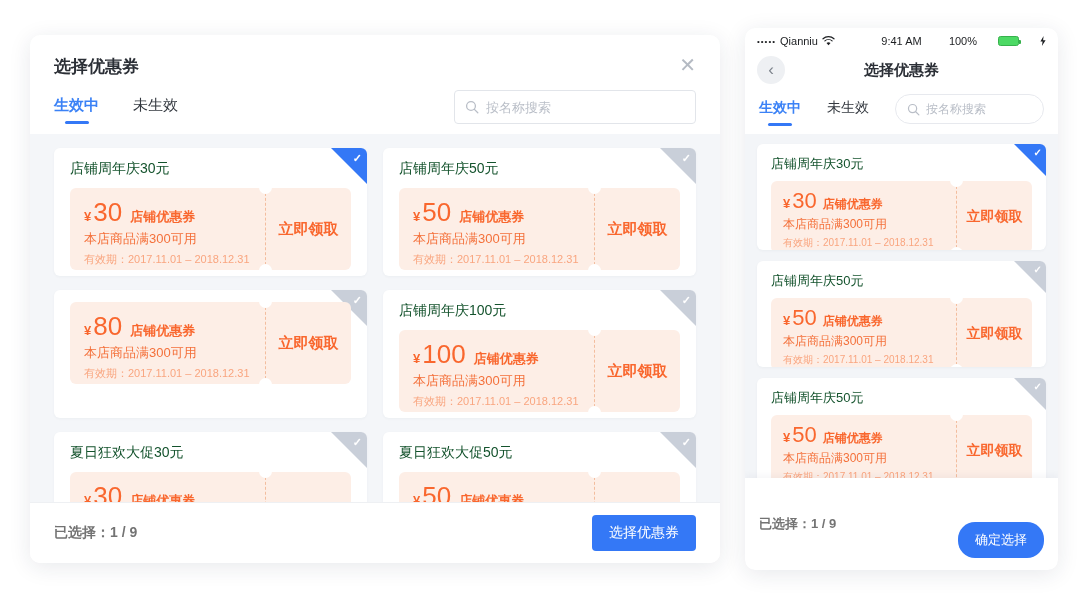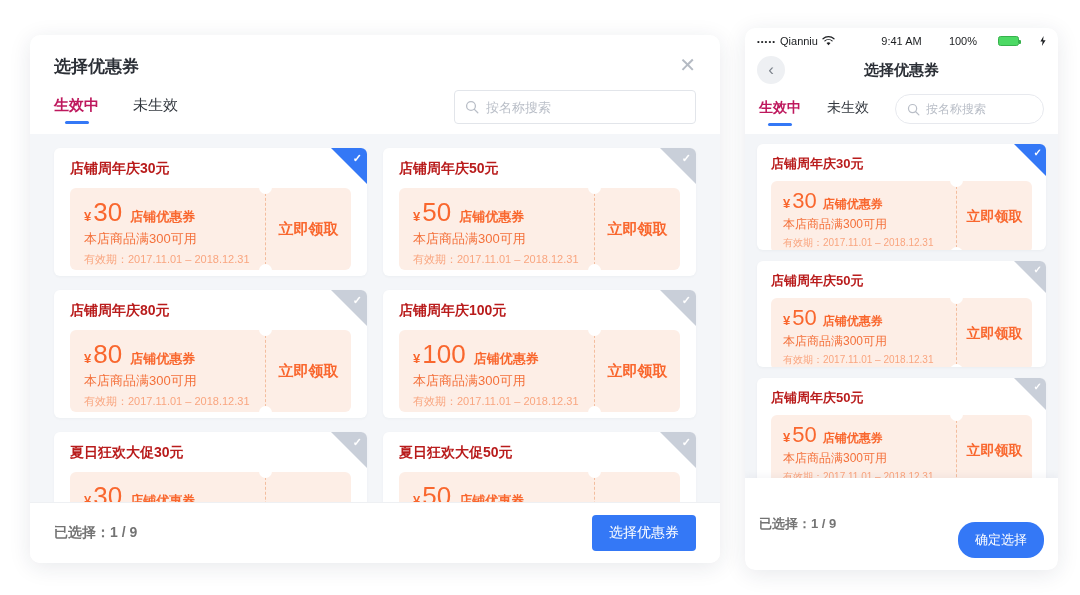--- a/index.html
+++ b/index.html
@@ -7,35 +7,35 @@
   .canvas { position:relative; width:1080px; height:595px; background:#fff; overflow:hidden; }
 
   
   .modal { position:absolute; left:30px; top:35px; width:690px; height:528px; background:#fff;
            border-radius:10px; box-shadow:0 4px 22px rgba(30,40,70,.10); display:flex; flex-direction:column; overflow:hidden; }
   .modal-header { display:flex; justify-content:space-between; align-items:flex-start; padding:20px 24px 4px; }
   .modal-title { font-size:17px; font-weight:bold; color:#2b2f36; }
   .close-btn { color:#b4bac3; font-size:20px; line-height:20px; cursor:pointer; font-weight:300; }
   .tabbar { display:flex; align-items:center; padding:8px 24px 0; }
   .tab { margin-right:34px; font-size:15px; color:#33383f; padding-bottom:13px; position:relative; cursor:pointer; }
-  .tab.active { color:#be185d; font-weight:bold; }
+  .tab.active { color:#3b82f6; font-weight:bold; }
   .tab.active::after { content:""; position:absolute; left:50%; transform:translateX(-50%); bottom:4px;
                        width:24px; height:3px; border-radius:2px; background:#3478f6; }
   .search-box { margin-left:auto; width:242px; height:34px; border:1px solid #e2e5ea; border-radius:4px;
                 display:flex; align-items:center; gap:7px; padding:0 10px; background:#fff; margin-bottom:10px; }
   .search-box input { border:none; outline:none; flex:1; font-size:13px; color:#5a5f66; font-family:"Liberation Sans", sans-serif; }
   .search-box input::placeholder { color:#b9bec7; }
 
   .coupon-grid { flex:1; background:#f4f6f9; padding:14px 24px; display:grid; grid-template-columns:1fr 1fr;
                  gap:14px 16px; grid-auto-rows:128px; overflow:hidden; }
 
   
   .card { background:#fff; border-radius:6px; padding:12px 16px 14px; position:relative; overflow:hidden;
           box-shadow:0 1px 3px rgba(30,40,70,.04); cursor:pointer; }
-  .card-title { font-size:14px; color:#b91c1c; margin-bottom:10px;font-weight:bold; }
+  .card-title { font-size:14px; color:#14532d; margin-bottom:10px; }
   .corner { position:absolute; top:0; right:0; width:0; height:0;
             border-top:36px solid #c9cfd9; border-left:36px solid transparent; }
   .card.selected .corner { border-top-color:#3478f6; }
   .corner-check { position:absolute; top:4px; right:5px; color:#fff; font-size:11px; font-weight:bold; }
   .ticket { background:#fdeee6; border-radius:6px; display:flex; position:relative; height:82px; }
   .ticket-info { flex:1; padding:11px 14px 0; overflow:hidden; }
   .amt-row { display:flex; align-items:baseline; color:#f9672e; white-space:nowrap; }
   .cur { font-size:13px; font-weight:bold; margin-right:2px; }
   .amt { font-size:26px; line-height:1; font-weight:500; }
   .cname { font-size:13px; font-weight:bold; margin-left:8px; }
@@ -153,21 +153,20 @@
         <div class="cond">本店商品满300可用</div>
         <div class="valid">有效期：2017.11.01 – 2018.12.31</div>
       </div>
       <div class="ticket-action">立即领取
         <span class="notch top"></span>
         <span class="notch bottom"></span>
       </div>
     </div>
   </div>
         <div class="card">
-    <div class="card-title">店铺周年庆80元</div>
     <div class="corner"></div>
     <div class="corner-check">✓</div>
     <div class="ticket">
       <div class="ticket-info">
         <div class="amt-row">
           <span class="cur">¥</span>
           <span class="amt">80</span>
           <span class="cname">店铺优惠券</span>
         </div>
         <div class="cond">本店商品满300可用</div>

